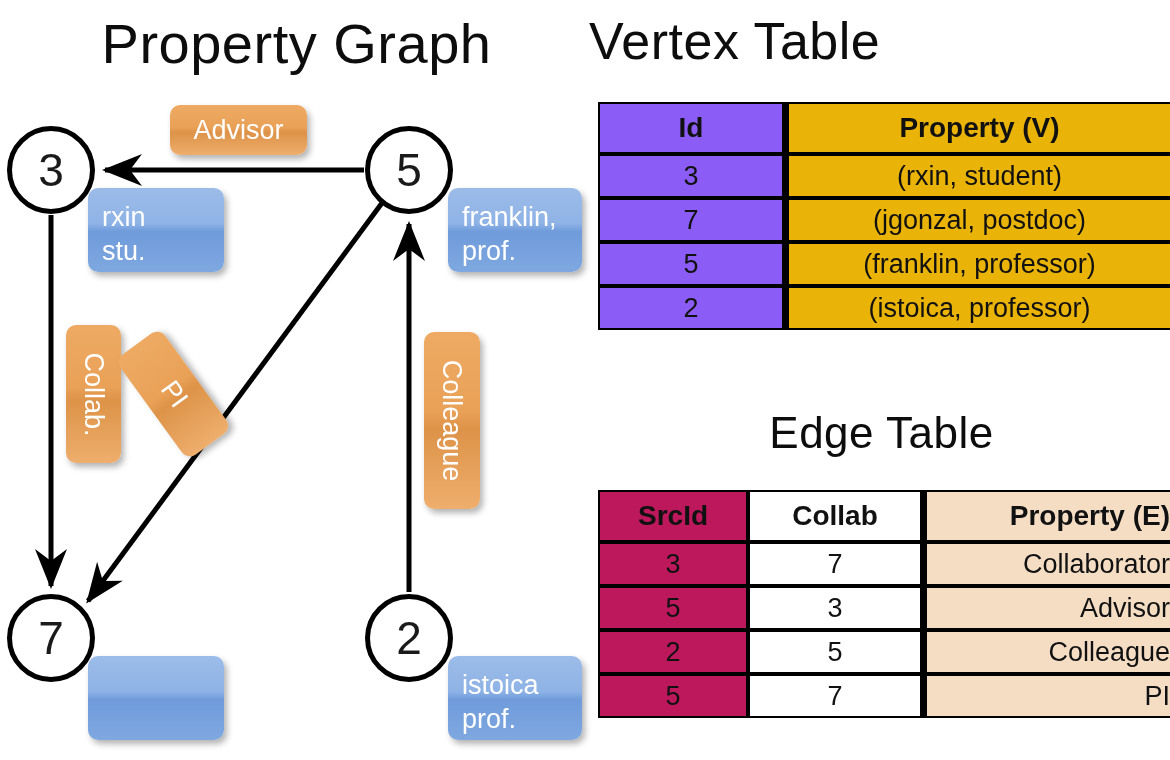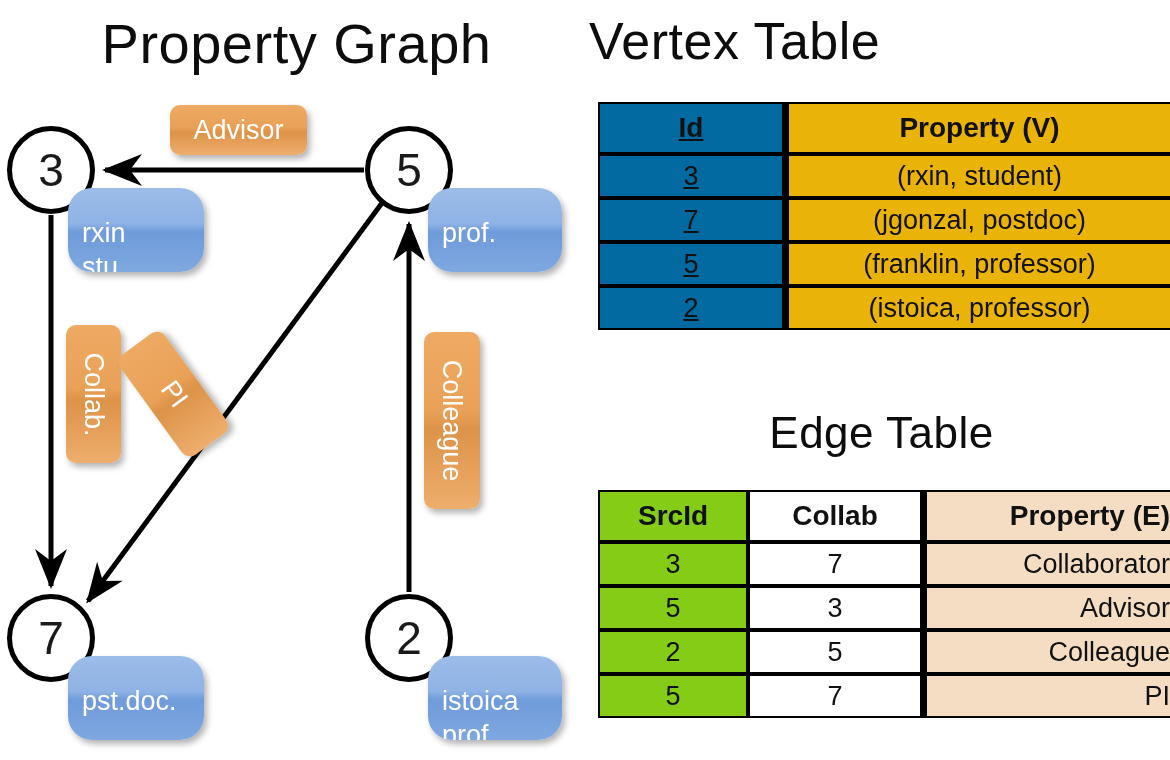--- a/index.html
+++ b/index.html
@@ -44,30 +44,31 @@
     z-index:4;
   }
   #node-3{left:3px;top:126px;}
   #node-5{left:361px;top:126px;}
   #node-7{left:3px;top:594px;}
   #node-2{left:361px;top:594px;}
 
   
   .prop-box{
     position:absolute;
-    border-radius:24px;
+    border-radius:10px;
     background:linear-gradient(to bottom,#9cbce8 0%,#8fb3e6 42%,#6f9bdb 52%,#7fa8e0 100%);
     color:#ffffff;
     box-shadow:3px 4px 6px rgba(0,0,0,.30);
     box-sizing:border-box;
-    padding:28px 14px 10px 14px;
+    padding:12px 14px 10px 14px;
     font-size:27px;
     line-height:34px;
     z-index:5;
     overflow:hidden;
+    margin-left:20px;
   }
   #prop-rxin{left:64px;top:188px;width:136px;height:84px;}
   #prop-franklin{left:424px;top:188px;width:134px;height:84px;}
   #prop-jgonzal{left:64px;top:656px;width:136px;height:84px;}
   #prop-istoica{left:424px;top:656px;width:134px;height:84px;}
   .prop-line{display:block;white-space:nowrap;}
 
   
   .edge-label{
     position:absolute;
@@ -103,25 +104,25 @@
     height:44px;
     text-align:center;
     font-weight:400;
     vertical-align:middle;
     box-sizing:border-box;
   }
   .tbl th{font-weight:bold;font-size:28px;height:52px;}
   .sep{border-left-width:5px !important;}
 
   #vertex-table{left:594px;top:102px;width:574px;}
-  #vertex-table .c-id{width:186px;background:#0369a1;text-decoration:underline;}
+  #vertex-table .c-id{width:186px;background:#8b5cf6;}
   #vertex-table .c-prop{width:388px;background:#eab308;}
 
   #edge-table{left:594px;top:490px;width:574px;}
-  #edge-table .c-src{width:150px;background:#84cc16;}
+  #edge-table .c-src{width:150px;background:#be185d;}
   #edge-table .c-dst{width:174px;background:#ffffff;}
   #edge-table .c-eprop{width:250px;background:#f5ddc4;text-align:right;}
 </style>
 </head>
 <body>
 
 <div class="page">
 
   <div class="title" id="title-property-graph">Property Graph</div>
   <div class="title" id="title-vertex-table">Vertex Table</div>
@@ -148,24 +149,24 @@
     <div class="node" id="node-3">3</div>
     <div class="node" id="node-5">5</div>
     <div class="node" id="node-7">7</div>
     <div class="node" id="node-2">2</div>
 
     <div class="prop-box" id="prop-rxin">
       <span class="prop-line">rxin</span>
       <span class="prop-line">stu.</span>
     </div>
     <div class="prop-box" id="prop-franklin">
+      <span class="prop-line">franklin,</span>
       <span class="prop-line">prof.</span>
     </div>
     <div class="prop-box" id="prop-jgonzal">
-      <span class="prop-line">pst.doc.</span>
     </div>
     <div class="prop-box" id="prop-istoica">
       <span class="prop-line">istoica</span>
       <span class="prop-line">prof.</span>
     </div>
 
     <div class="edge-label" id="edge-label-advisor">
       <span>Advisor</span>
     </div>
     <div class="edge-label" id="edge-label-collab">

